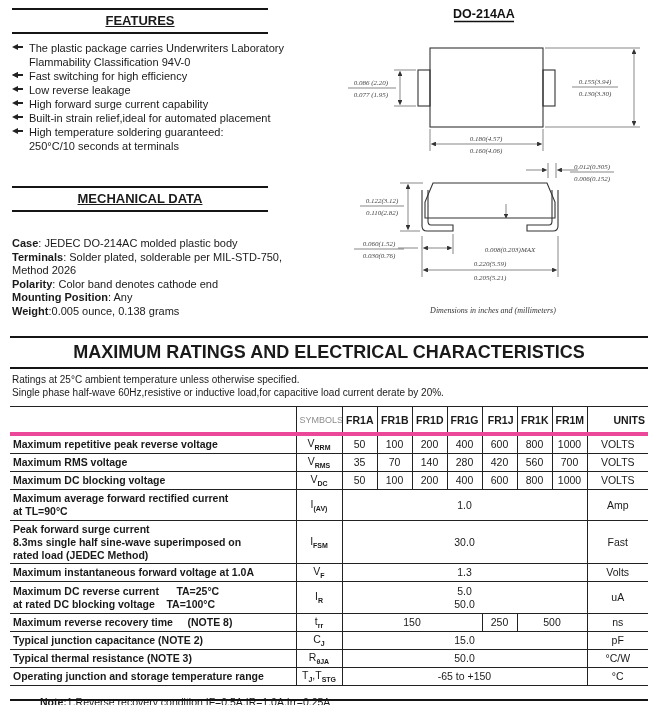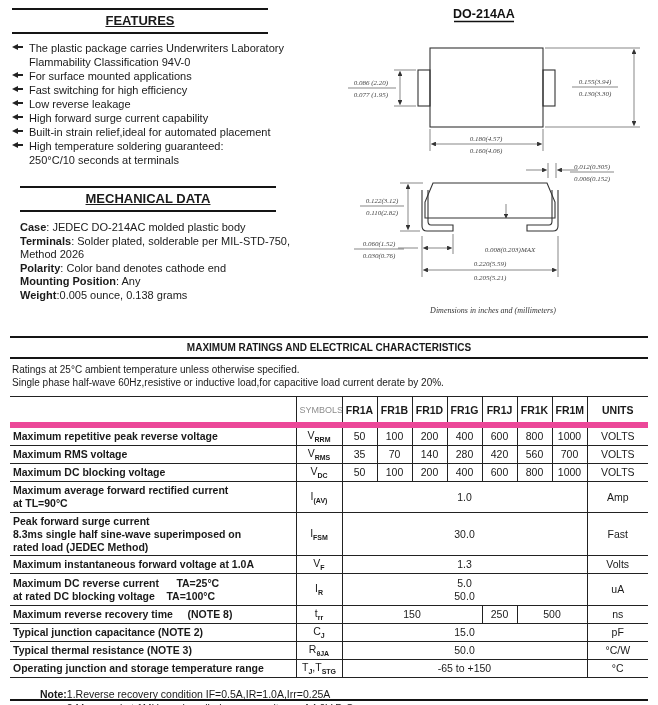--- a/index.html
+++ b/index.html
@@ -17,44 +17,44 @@
   .feat-list{margin:7px 0 0 0;padding:0;list-style:none;}
   .feat-list li{position:relative;padding-left:17px;font-size:11px;line-height:14px;
                 white-space:pre-wrap;margin:0;}
   .bullet{position:absolute;left:0;top:2.5px;width:12px;height:7px;}
   .bullet .tri{position:absolute;left:0;top:0;width:0;height:0;
                border-top:3.5px solid transparent;border-bottom:3.5px solid transparent;
                border-right:6.5px solid #222;}
   .bullet .tail{position:absolute;left:5.5px;top:2.6px;width:5.5px;height:1.8px;background:#222;}
 
   
-  .mech{position:absolute;left:20px;top:186px;width:330px;}
+  .mech{position:absolute;left:12px;top:186px;width:330px;}
   .mech .titlebar{width:256px;}
-  .mech-lines{margin-top:9px;font-size:11px;line-height:13.6px;}
+  .mech-lines{margin-top:25px;font-size:11px;line-height:13.6px;}
   .mech-lines b{font-weight:bold;}
 
   
   .pkg{position:absolute;left:338px;top:0;width:320px;height:332px;}
   .pkg svg{display:block;}
   .dimtext{font-family:"Liberation Serif",serif;font-style:italic;font-size:7px;fill:#444;}
   .capt{font-family:"Liberation Serif",serif;font-style:italic;font-size:8px;fill:#333;}
   .pkgtitle{font-family:"Liberation Sans",sans-serif;font-weight:bold;font-size:12.5px;fill:#111;}
 
   
   .ratings{position:absolute;left:10px;top:336px;width:638px;}
   .main-titlebar{border-top:2px solid #151515;border-bottom:2px solid #151515;
-                 text-align:center;font-weight:bold;font-size:10px;padding:4px 0;}
+                 text-align:center;font-weight:bold;font-size:18px;padding:4px 0;}
   .subtitle{font-size:10px;line-height:12.5px;margin:5px 0 7px 2px;}
 
   table.ratings-table{border-collapse:collapse;width:638px;table-layout:fixed;font-size:10.5px;}
   .ratings-table td{border:1px solid #222;padding:0 3px;vertical-align:middle;overflow:hidden;}
   .ratings-table td:first-child{border-left:none;}
   .ratings-table td:last-child{border-right:none;}
-  .ratings-table tr.hdr td{border-bottom:6px solid #ec4899;height:25px;
-                           font-weight:bold;text-align:center;}
+  .ratings-table tr.hdr td{border-bottom:4px solid #ec4899;height:25px;
+                           font-weight:bold;text-align:right;}
   .ratings-table tr.hdr td.symh{color:#8d8d8d;font-weight:normal;font-size:9px;}
   .desc{white-space:pre-wrap;padding-left:4px;line-height:13px;font-weight:bold;}
   .c{text-align:center;white-space:pre-wrap;line-height:13px;}
   .sym{text-align:center;}
   .sym sub{font-size:7px;font-weight:bold;}
   tr.r17 td{height:17px;}
   tr.r30 td{height:30px;}
   tr.r42 td{height:42px;margin-top:24px;}
   tr.r31 td{height:31px;}
 
@@ -65,21 +65,21 @@
 </head>
 <body>
 
 <div class="page">
 
   <section class="features">
     <div class="titlebar"><span class="u">FEATURES</span></div>
     <ul class="feat-list">
       <li><span class="bullet"><i class="tri"></i><i class="tail"></i></span><span>The plastic package carries Underwriters Laboratory
 Flammability Classification 94V-0</span></li>
-      <li><span class="bullet"><i class="tri"></i><i class="tail"></i></span><span>For surface mounted applications</span></li>
+      <li><span class="bullet"><i class="tri"></i><i class="tail"></i></span></li>
       <li><span class="bullet"><i class="tri"></i><i class="tail"></i></span><span>Fast switching for high efficiency</span></li>
       <li><span class="bullet"><i class="tri"></i><i class="tail"></i></span><span>Low reverse leakage</span></li>
       <li><span class="bullet"><i class="tri"></i><i class="tail"></i></span><span>High forward surge current capability</span></li>
       <li><span class="bullet"><i class="tri"></i><i class="tail"></i></span><span>Built-in strain relief,ideal for automated placement</span></li>
       <li><span class="bullet"><i class="tri"></i><i class="tail"></i></span><span>High temperature soldering guaranteed:
 250°C/10 seconds at terminals</span></li>
     </ul>
   </section>
 
   <section class="mech">

